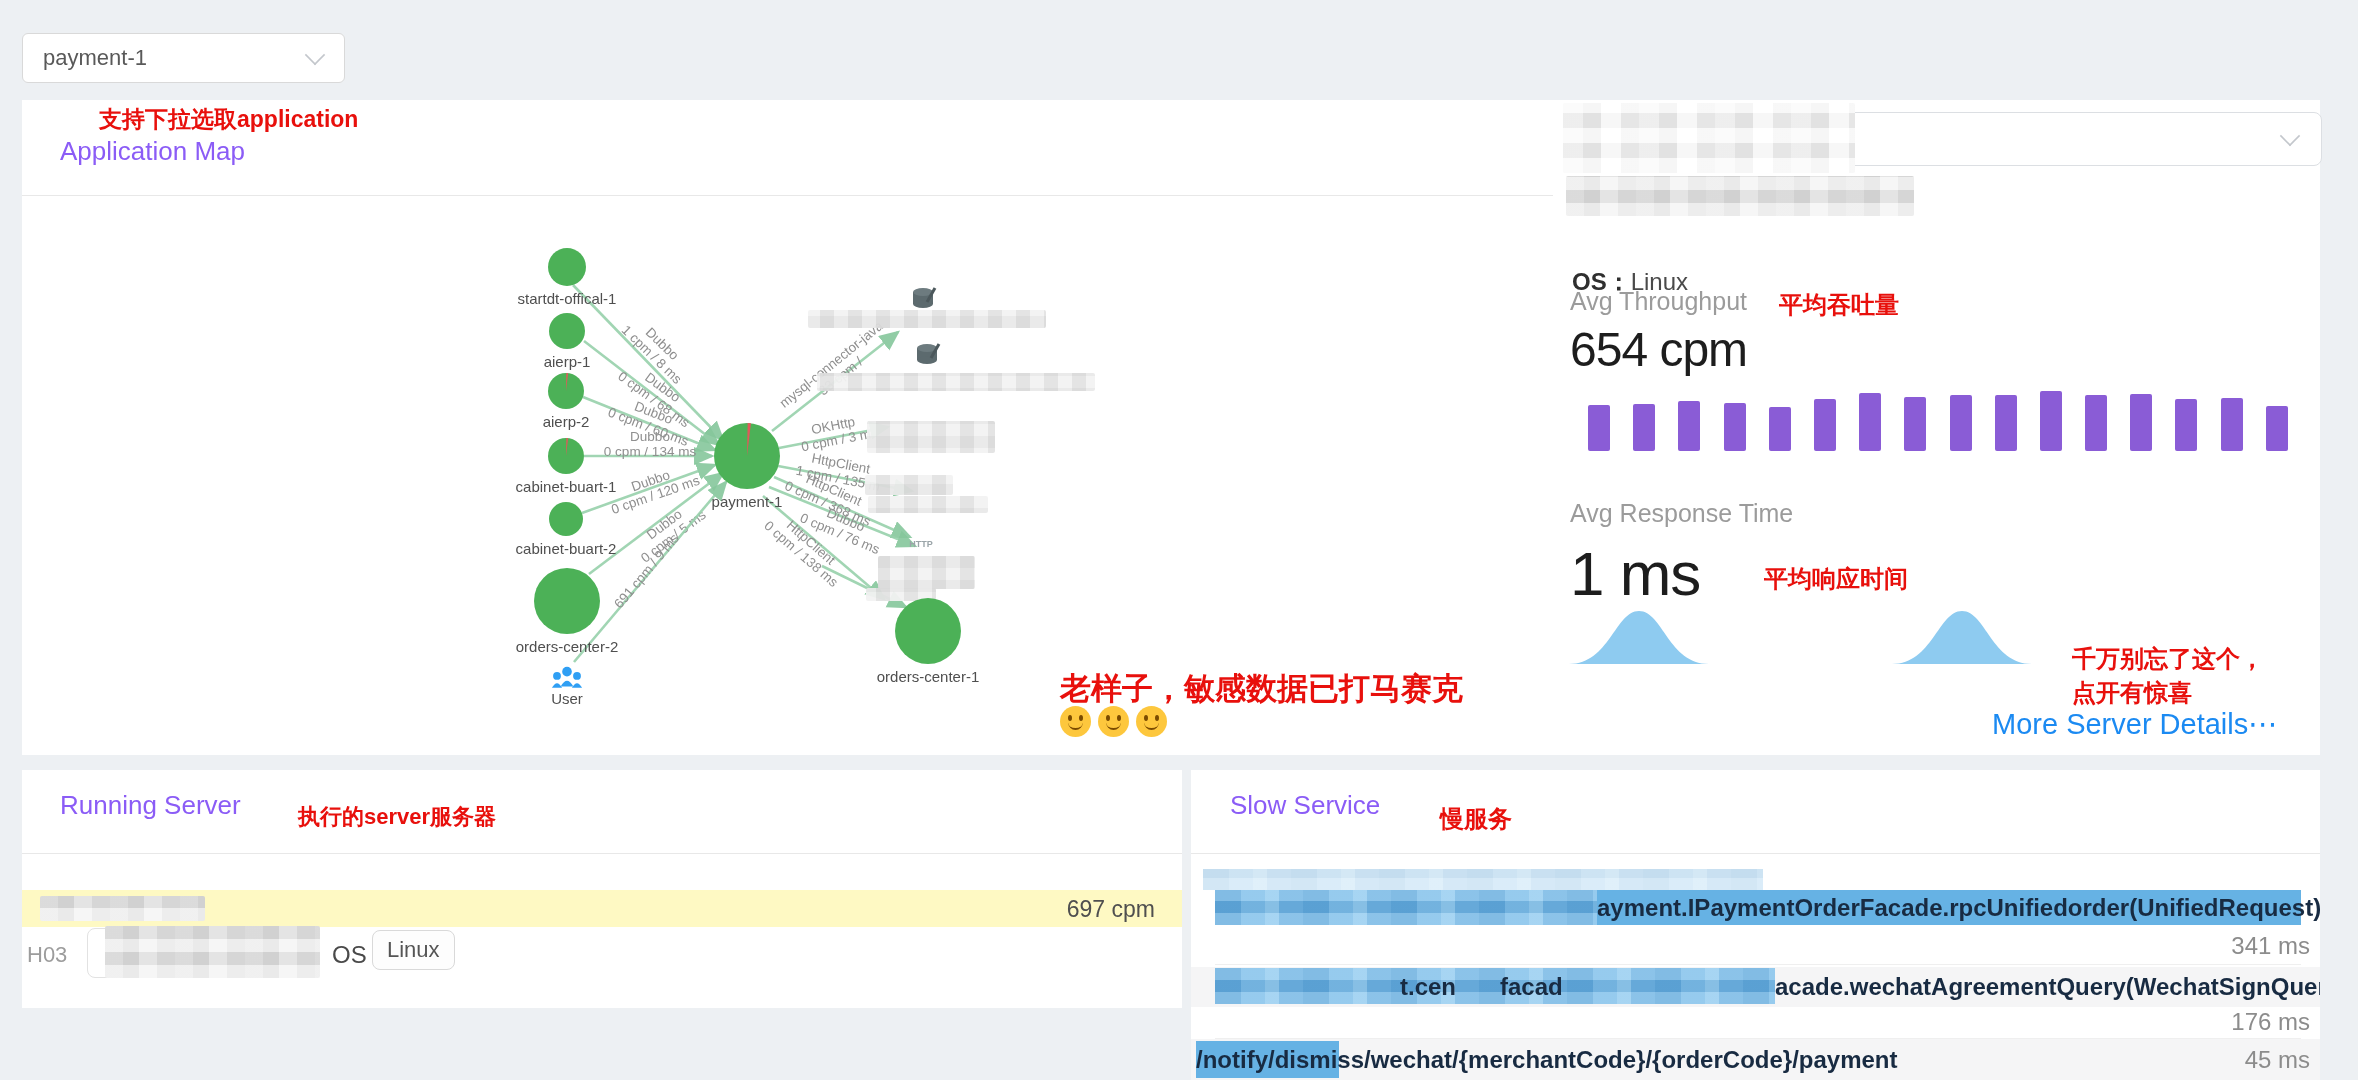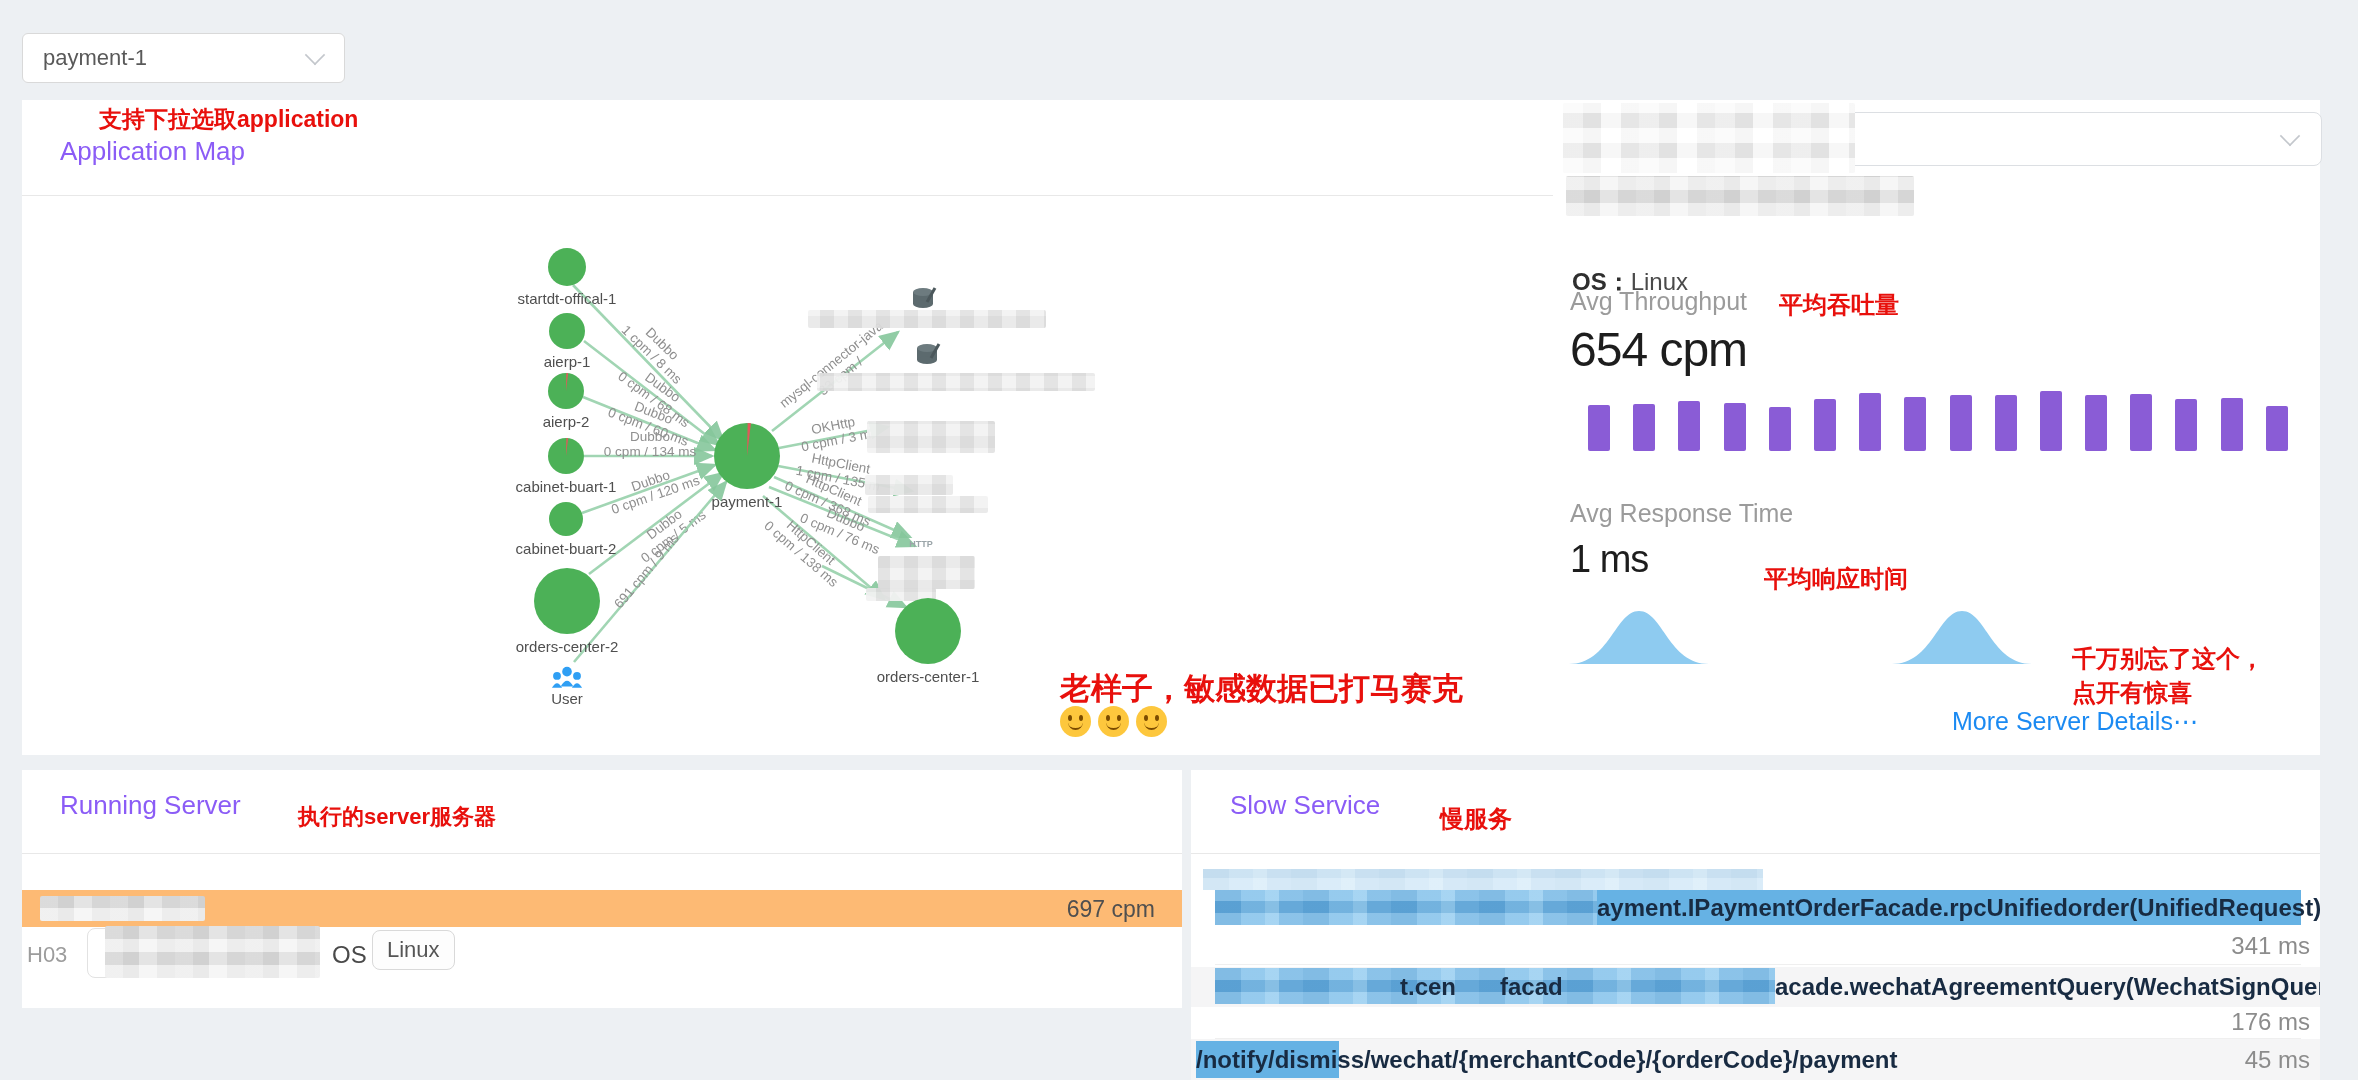--- a/index.html
+++ b/index.html
@@ -31,21 +31,21 @@
   .mosaic-blue{background-image:
       repeating-linear-gradient(0deg, rgba(255,255,255,.22) 0 12px, rgba(0,0,30,.05) 12px 24px),
       repeating-linear-gradient(90deg,#5fa9dd 0 26px,#79bce9 26px 50px,#8ec9ef 50px 64px,#6bb2e3 64px 88px);}
   
   .sec-title{position:absolute;font-size:26px;color:#8b5cf6;font-weight:500;}
   .big-num{position:absolute;font-size:48px;color:#1d1d1d;letter-spacing:-1px;}
   
   #tp-bars{left:1588px;top:389px;width:700px;height:62px;display:flex;justify-content:space-between;align-items:flex-end;}
   #tp-bars .bar{width:22px;border-radius:2px;}
   
-  .rs-row1{left:22px;top:890px;width:1160px;height:37px;background:#fdba74;text-decoration:underline;}
+  .rs-row1{left:22px;top:890px;width:1160px;height:37px;background:#fef9c3;text-decoration:underline;}
   .os-badge{position:absolute;border:1px solid #d9d9d9;border-radius:8px;background:#fdfdfd;
     font-size:22px;color:#555;padding:6px 14px;}
   .frame-badge{position:absolute;border:1px solid #e2e2e2;border-radius:8px;background:transparent;}
   
   .ss-name{font-size:24px;font-weight:700;color:#182b42;white-space:nowrap;}
   .ms-val{position:absolute;font-size:24px;color:#8c8c8c;}
   .bluebar{position:absolute;background:#66b2e4;}
   
   .smiley{width:31px;height:31px;border-radius:50%;display:inline-block;margin-right:7px;position:relative;
     background:radial-gradient(circle at 50% 30%,#ffe57f 0 35%,#fdc row43d 90%);background-color:#fdc73d;
@@ -211,33 +211,33 @@
       <div class="bar" style="height: 56px; background: rgb(138, 92, 214);"></div>
       <div class="bar" style="height: 60px; background: rgb(138, 92, 214);"></div>
       <div class="bar" style="height: 56px; background: rgb(138, 92, 214);"></div>
       <div class="bar" style="height: 57px; background: rgb(138, 92, 214);"></div>
       <div class="bar" style="height: 52px; background: rgb(138, 92, 214);"></div>
       <div class="bar" style="height: 53px; background: rgb(138, 92, 214);"></div>
       <div class="bar" style="height: 45px; background: rgb(138, 92, 214);"></div>
     </div>
 
   <div class="abs gray-label" style="left:1570px;top:499px;font-size:25px;">Avg Response Time</div>
-  <div class="big-num" style="left:1570px;top:538px;font-size:38px;">1 ms</div>
+  <div class="big-num" style="left:1570px;top:538px;font-size:62px;">1 ms</div>
   <div class="red-note" style="left:1764px;top:563px;font-size:24px;">平均响应时间</div>
 
   <svg id="bumps-svg" class="abs" style="left:1555px;top:598px;" width="600" height="70" viewBox="0 0 600 70">
       <path d="M14,66 C54.6,66 60.2,13 84,13 C107.8,13 113.4,66 154,66 Z" fill="#8ecbf0"></path>
       <path d="M337,66 C377.6,66 383.2,13 407,13 C430.8,13 436.4,66 477,66 Z" fill="#8ecbf0"></path>
     </svg>
 
   <div class="red-note" style="left:2072px;top:642px;font-size:24px;line-height:34px;">
     <div>千万别忘了这个，</div>
     <div>点开有惊喜</div>
   </div>
-  <div class="abs link" style="left:1952px;top:707px;font-size:25px;">More Server Details⋯</div>
+  <div class="abs link" style="left:1992px;top:707px;font-size:29px;">More Server Details⋯</div>
 
   <div class="sec-title" style="left:60px;top:790px;">Running Server</div>
   <div class="red-note" style="left:298px;top:802px;font-size:22px;">执行的server服务器</div>
   <div class="divider" style="left:22px;top:853px;width:1160px;"></div>
 
   <div class="abs rs-row1">
     <span class="mosaic" style="position:absolute;left:18px;top:6px;width:165px;height:25px;"></span>
     <span style="position:absolute;right:27px;top:6px;font-size:23px;color:#4f4f4f;">697 cpm</span>
   </div>
   <div class="abs" style="left:27px;top:942px;font-size:22px;color:#9c9c9c;">H03</div>

